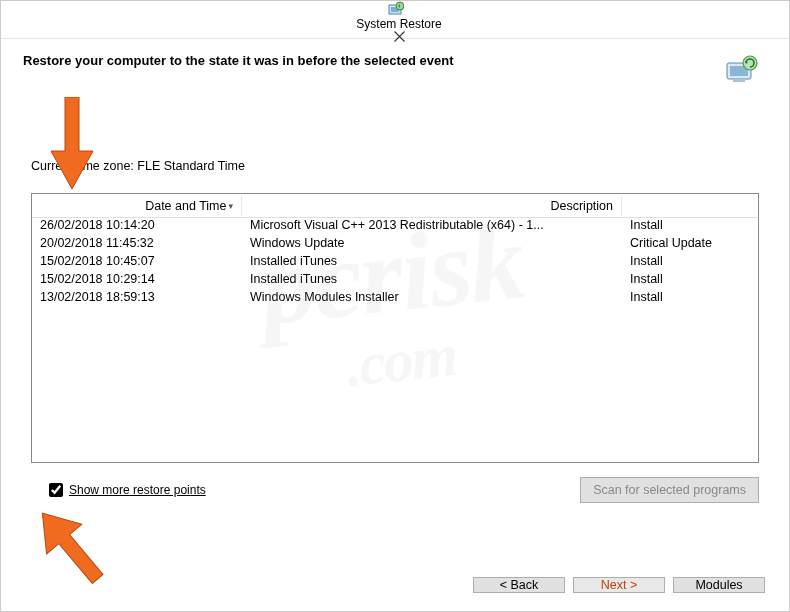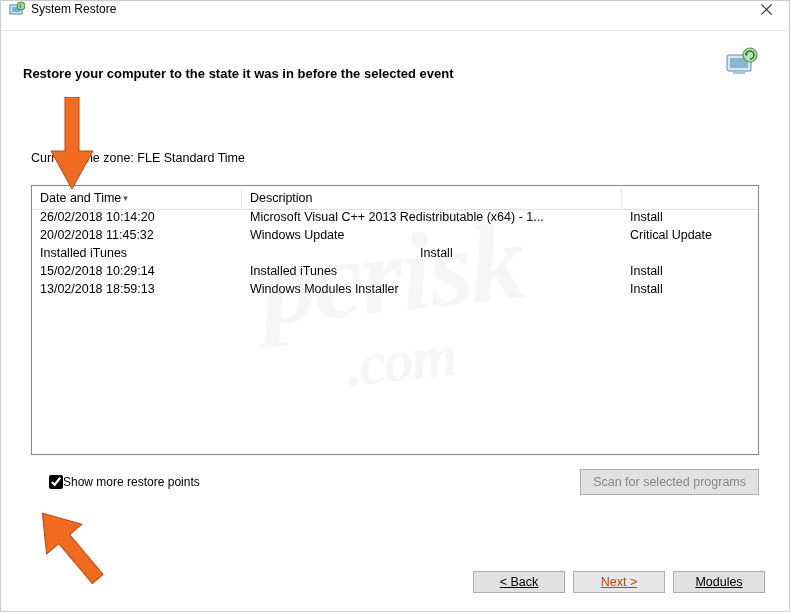--- a/index.html
+++ b/index.html
@@ -13,25 +13,26 @@
   overflow: hidden;
 }
 .window {
   width: 790px;
   height: 612px;
   background: #fff;
   border: 1px solid #ccc;
   position: relative;
 }
 .titlebar {
-  height: 30px;
+  height: 38px;
   display: flex;
   align-items: center;
   padding: 0 0 13px 8px;
   border-bottom: 1px solid #e5e5e5;
+  flex-direction: column;
 }
 .titlebar-icon {
   width: 16px; height: 16px;
   margin-right: 6px;
   display: inline-block;
 }
 .titlebar-title {
   flex: 1;
   font-size: 12px;
   color: #000;
@@ -42,21 +43,21 @@
   display: flex;
   align-items: center;
   justify-content: center;
   cursor: pointer;
 }
 .close-btn svg { width: 11px; height: 11px; }
 .header-region {
   padding: 14px 30px 10px 22px;
   display: flex;
   justify-content: space-between;
-  align-items: flex-end;
+  align-items: flex-start;
 }
 .header-text {
   font-size: 13px;
   font-weight: bold;
   color: #000;
 }
 .header-icon {
   width: 36px; height: 36px;
   display: inline-block;
 }
@@ -82,20 +83,21 @@
   height: 24px;
   align-items: center;
   border-bottom: 1px solid #e0e0e0;
 }
 .tbl-col {
   padding: 3px 8px;
   font-size: 12.5px;
   border-right: 1px solid #e8e8e8;
   display: flex;
   align-items: center;
+  justify-content: flex-end;
 }
 .col-date { width: 210px; }
 .col-desc { width: 380px; }
 .col-type { flex: 1; border-right: none; }
 .tbl-row {
   display: flex;
   height: 18px;
 }
 .tbl-cell {
   padding: 0 8px;
@@ -107,21 +109,23 @@
 .sort-chevron { font-size: 9px; color: #555; margin-left: 2px; }
 .bottom-row {
   margin-top: 14px;
   display: flex;
   justify-content: space-between;
   align-items: center;
 }
 .checkbox-wrap {
   display: flex;
   align-items: center;
+  gap: 6px;
   margin-left: 18px;
+  text-decoration: underline;
 }
 .checkbox-wrap input {
   width: 14px; height: 14px;
   accent-color: #000;
 }
 .scan-btn {
   padding: 5px 12px;
   font-size: 12.5px;
   background: #e1e1e1;
   border: 1px solid #adadad;
@@ -129,26 +133,25 @@
 }
 .button-bar {
   position: absolute;
   bottom: 18px;
   right: 24px;
   display: flex;
   gap: 8px;
 }
 .button-bar button {
   min-width: 92px;
-  height: 22px;
+  height: 16px;
   font-size: 12.5px;
   background: #e1e1e1;
   border: 1px solid #adadad;
   cursor: pointer;
-  text-decoration: underline;
 }
 .button-bar button.disabled {
   color: #c2410c;
   background: #e8e8e8;
 }
 
 .arrow {
   position: absolute;
   z-index: 50;
 }
@@ -231,20 +234,21 @@
           <div class="tbl-cell col-date">26/02/2018 10:14:20</div>
           <div class="tbl-cell col-desc">Microsoft Visual C++ 2013 Redistributable (x64) - 1...</div>
           <div class="tbl-cell col-type">Install</div>
         </div>
         <div class="tbl-row">
           <div class="tbl-cell col-date">20/02/2018 11:45:32</div>
           <div class="tbl-cell col-desc">Windows Update</div>
           <div class="tbl-cell col-type">Critical Update</div>
         </div>
         <div class="tbl-row">
+          <div class="tbl-cell col-date">15/02/2018 10:45:07</div>
           <div class="tbl-cell col-desc">Installed iTunes</div>
           <div class="tbl-cell col-type">Install</div>
         </div>
         <div class="tbl-row">
           <div class="tbl-cell col-date">15/02/2018 10:29:14</div>
           <div class="tbl-cell col-desc">Installed iTunes</div>
           <div class="tbl-cell col-type">Install</div>
         </div>
         <div class="tbl-row">
           <div class="tbl-cell col-date">13/02/2018 18:59:13</div>

